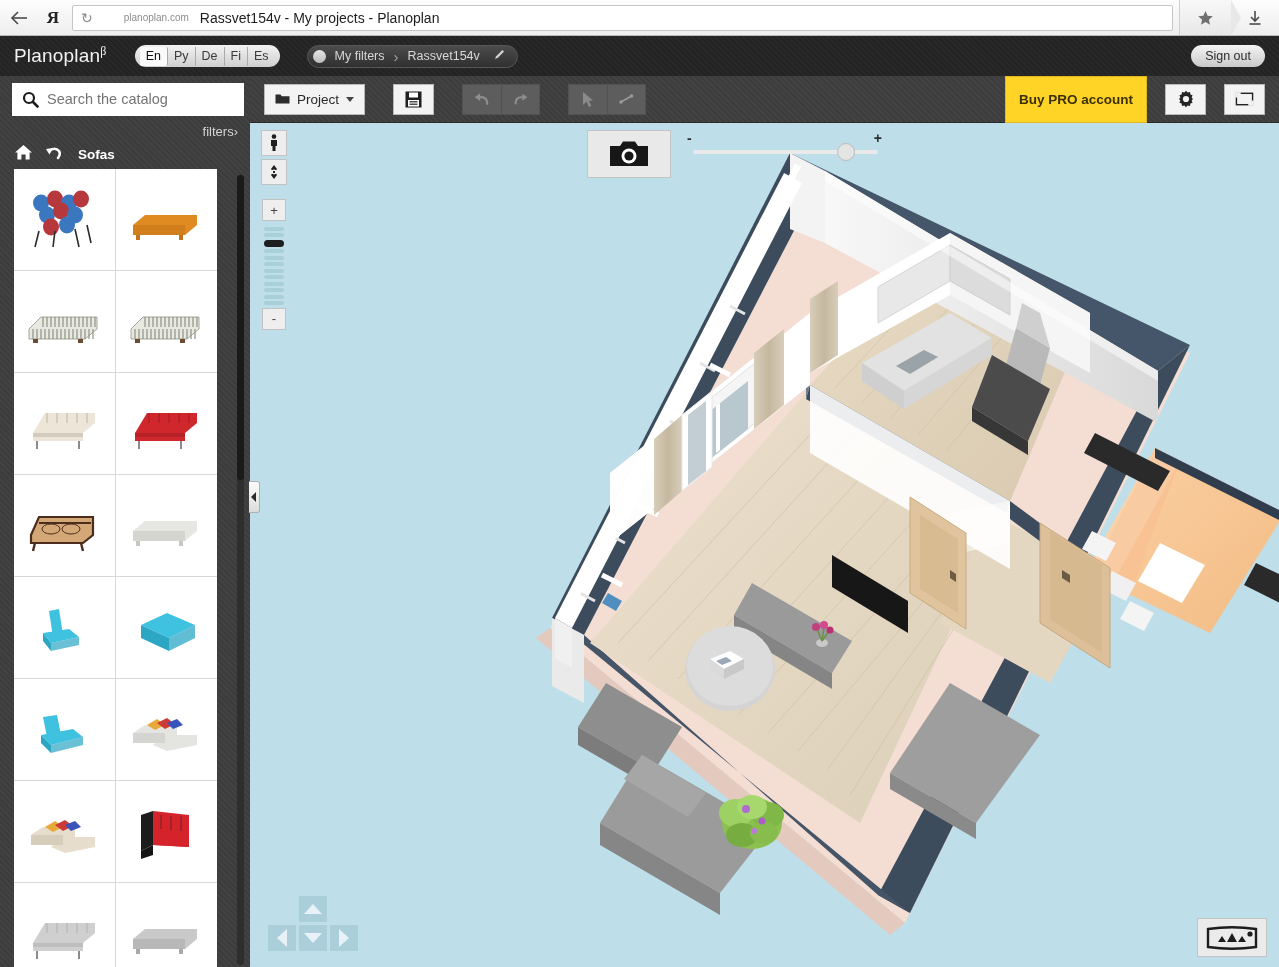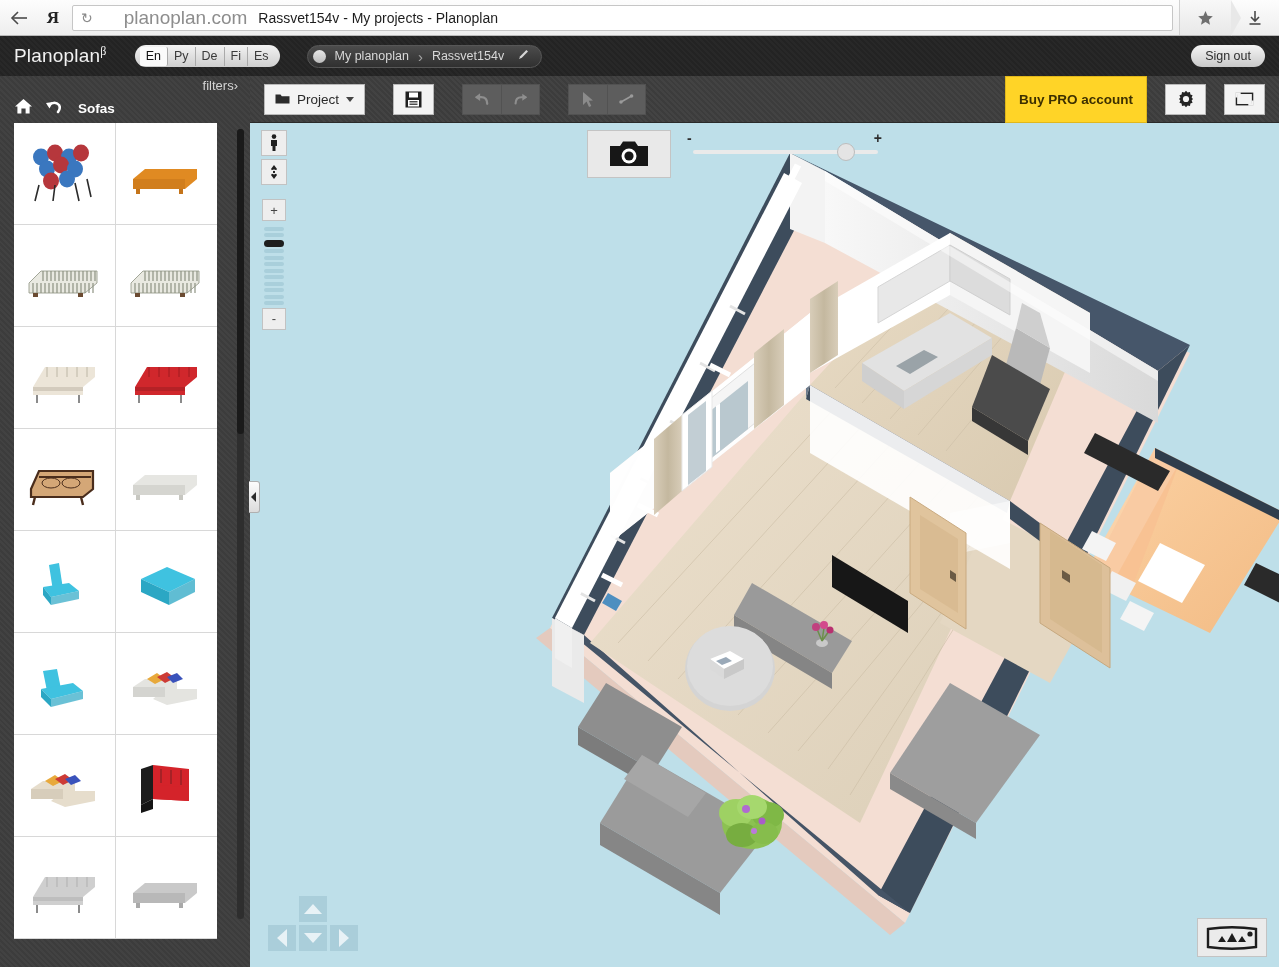--- a/index.html
+++ b/index.html
@@ -25,21 +25,21 @@
     color: #222; font-size: 17px; font-weight: bold;
     font-family: "Liberation Serif", serif;
   }
   #url-bar {
     flex: 1; height: 26px; margin: 0 6px 0 4px;
     background: #fff; border: 1px solid #c6c6c6; border-radius: 2px;
     display: flex; align-items: center; padding: 0 8px;
     font-size: 13.5px; color: #333;
   }
   .reload-ico { color: #8a8a8a; font-size: 14px; margin-right: 7px; }
-  .url-domain { color: #8d8d8d; font-size: 19px; padding-left: 24px; }
+  .url-domain { color: #8d8d8d; font-size: 10px; padding-left: 24px; }
   .url-title { color: #1d1d1d; font-size: 14px; margin-left: 11px; }
   #browser-right { display: flex; align-items: center; height: 100%; }
   .star-btn {
     width: 52px; height: 100%; display: flex; align-items: center; justify-content: center;
     background: linear-gradient(#f8f8f8, #e8e8e8);
     border-left: 1px solid #d0d0d0;
     position: relative;
   }
   .star-btn::after {
     content: ""; position: absolute; right: -10px; top: 0;
@@ -281,37 +281,46 @@
   <div id="lang-switch">
     <span class="lang active">En</span>
     <span class="lang">Ру</span>
     <span class="lang">De</span>
     <span class="lang">Fi</span>
     <span class="lang">Es</span>
   </div>
 
   <div id="breadcrumb">
     <span class="bc-dot"></span>
-    <span class="bc-item">My planoplan</span>
+    <span class="bc-item">My filters</span>
     <span class="bc-sep">›</span>
     <span class="bc-item">Rassvet154v</span>
     <span class="bc-pencil">
       <svg width="13" height="13" viewBox="0 0 13 13">
         <path d="M2 11 L3.2 8.2 L9.4 2 L11 3.6 L4.8 9.8 Z" fill="#d6d6d6"></path>
       </svg>
     </span>
   </div>
 
   <div id="signout">Sign out</div>
 </div>
 
 <div id="main">
 
   <div id="sidebar">
 
+    <div id="search-row">
+      <div id="search-box">
+        <svg width="17" height="17" viewBox="0 0 17 17" style="margin-right:8px">
+          <circle cx="7" cy="7" r="5" fill="none" stroke="#1d1d1d" stroke-width="2.2"></circle>
+          <path d="M11 11 L15.5 15.5" stroke="#1d1d1d" stroke-width="2.6" stroke-linecap="round"></path>
+        </svg>
+        <input id="search-input" type="text" placeholder="Search the catalog" style="">
+      </div>
+    </div>
 
     <div id="filters-row">
       <span id="filters-link">filters›</span>
     </div>
 
     <div id="crumb-row">
       <span>
         <svg width="19" height="17" viewBox="0 0 19 17">
           <path d="M9.5 1 L18 8.4 L15.6 8.4 L15.6 15.6 L11.6 15.6 L11.6 10.6 L7.4 10.6 L7.4 15.6 L3.4 15.6 L3.4 8.4 L1 8.4 Z" fill="#ffffff"></path>
         </svg>

